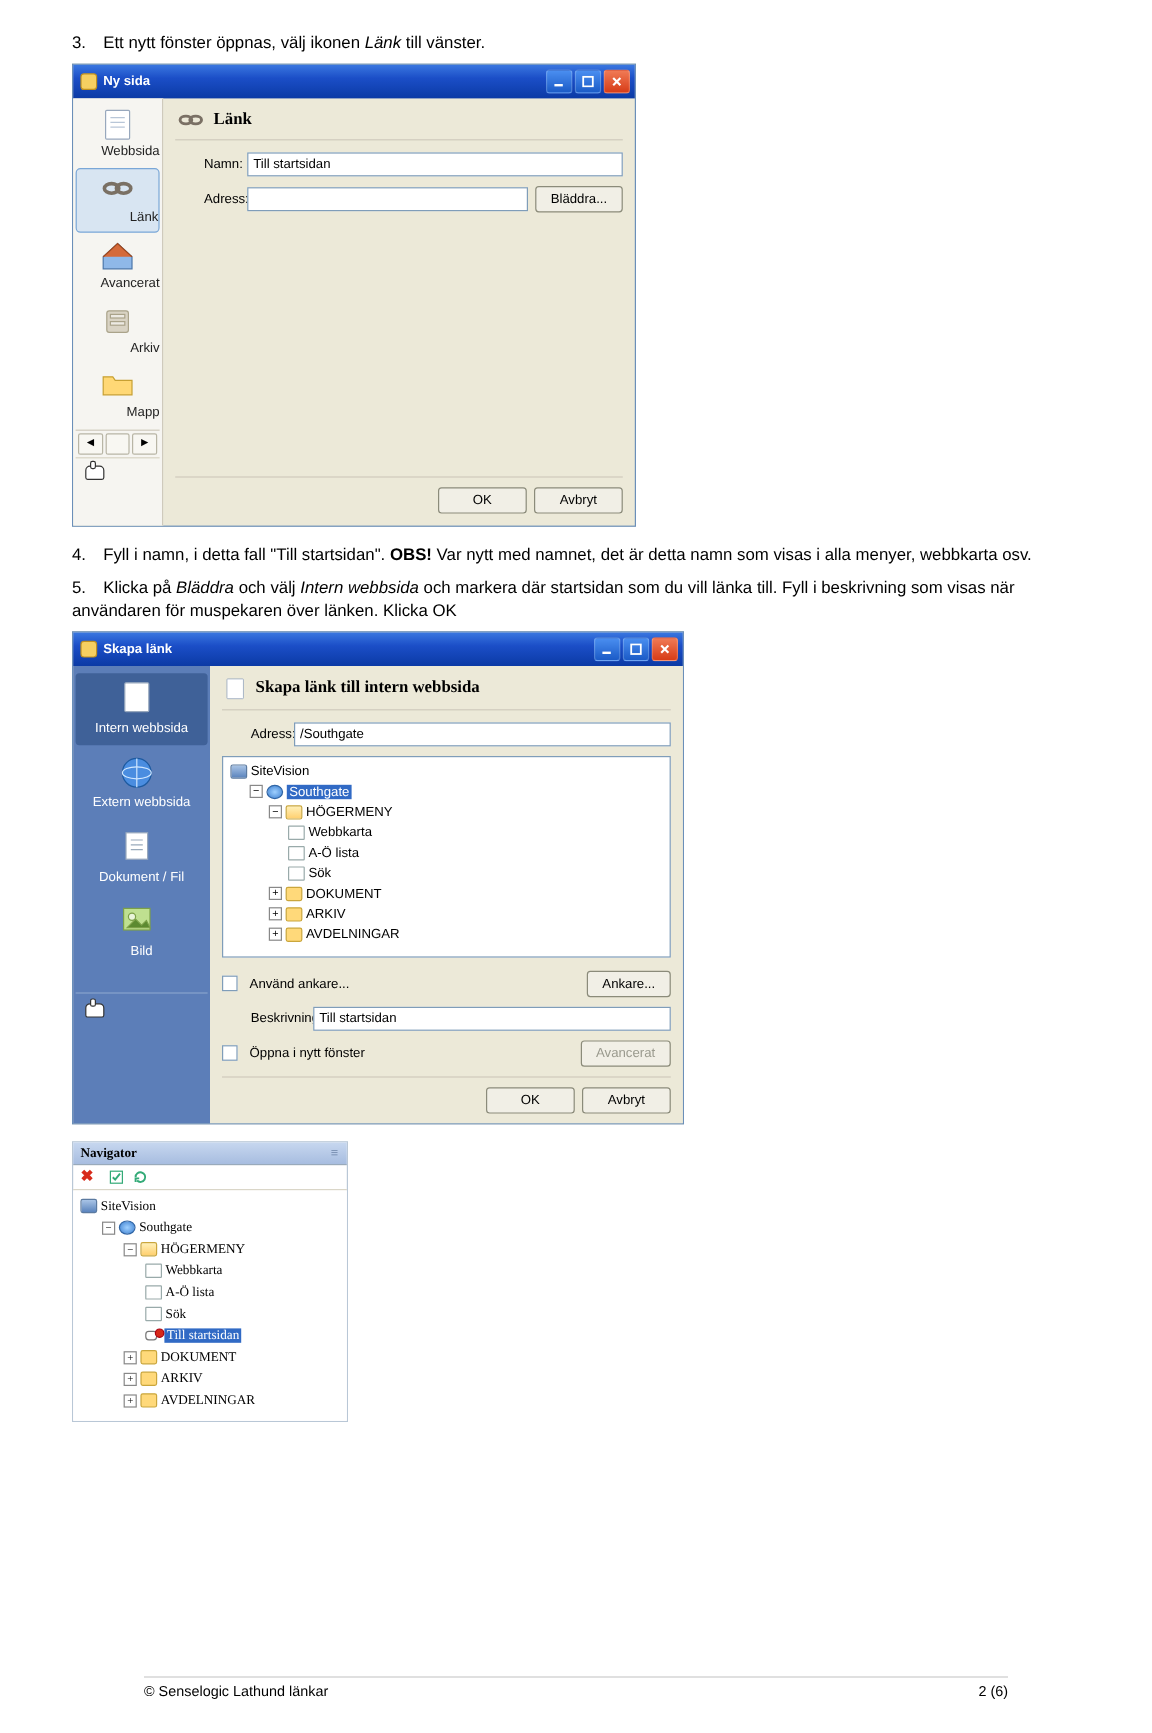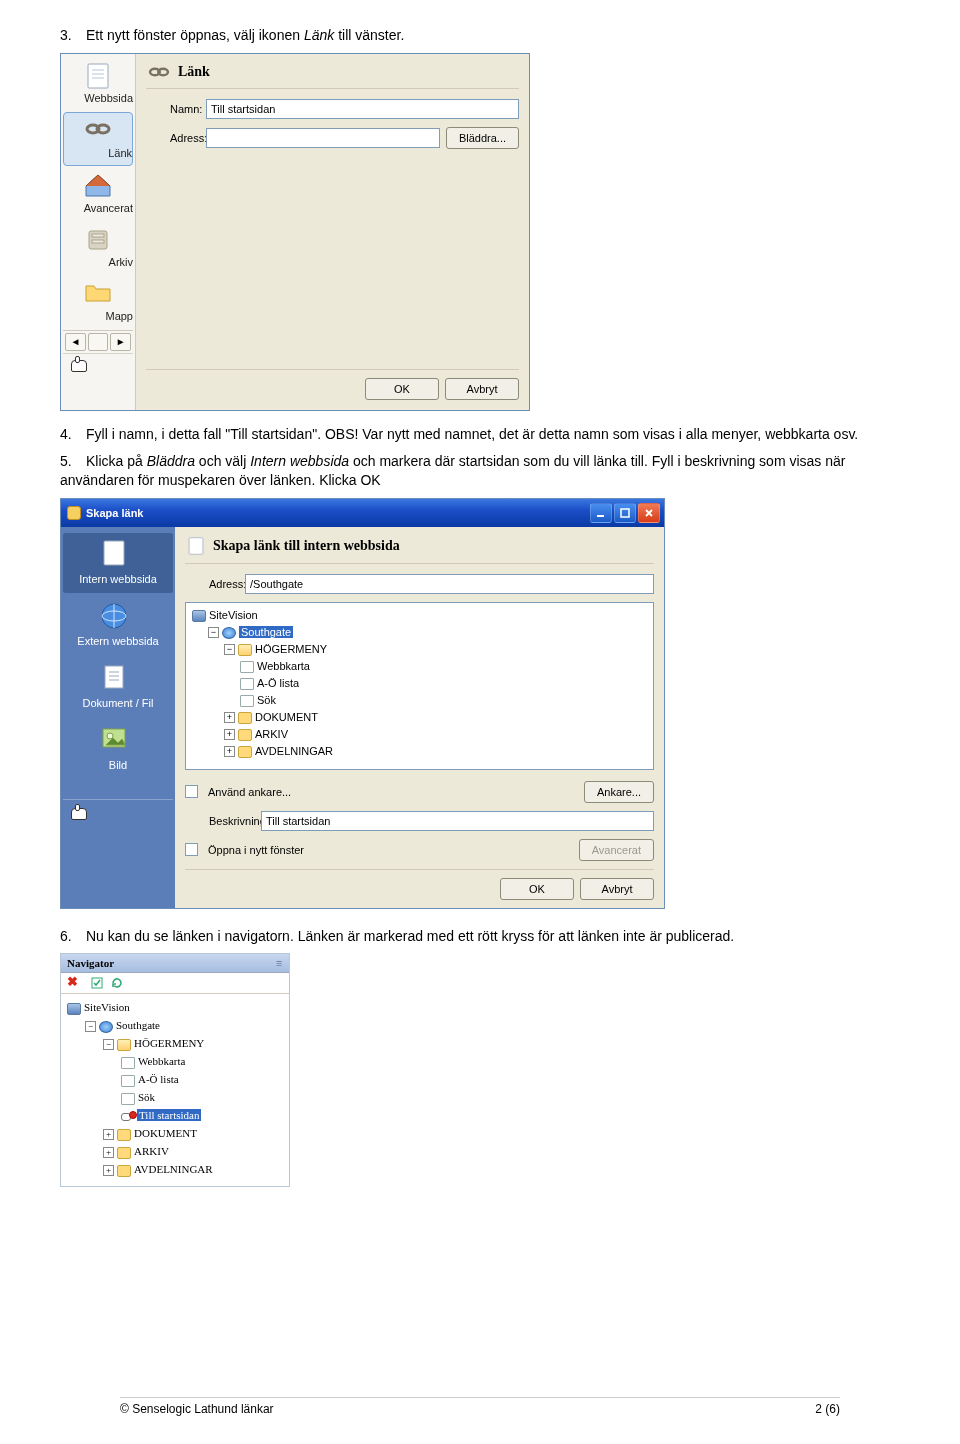--- a/index.html
+++ b/index.html
@@ -8,21 +8,21 @@
     padding: 20px 60px;
     font-family: "Trebuchet MS", Verdana, sans-serif;
     font-size: 14px;
     color: #000;
     background: #fff;
     width: 960px;
   }
   .instr { margin: 6px 0 8px; line-height: 1.35; }
   .instr .num { display:inline-block; width: 26px; }
   .italic { font-style: italic; }
-  .bold { font-weight: normal; text-align: center; }
+  .bold { font-weight: bold; text-align: center; }
 
   
   .dialog {
     border: 1px solid #6b8fb9;
     background: #ece9d8;
     width: 470px;
     margin-bottom: 14px;
     font-family: Tahoma, sans-serif;
     font-size: 11px;
   }
@@ -80,21 +80,21 @@
   }
   .winbutton {
     height:22px; padding:0 12px; border:1px solid #8b8b7a; border-radius:3px;
     background:#f1efe6; font-size:11px;
   }
   .winbutton.disabled { color:#9a9a8e; }
   .buttonrow { display:flex; gap:6px; justify-content:flex-end; border-top:1px solid #cfcabc; padding-top:8px; margin-top:220px; }
   .buttonrow2 { display:flex; gap:6px; justify-content:flex-end; border-top:1px solid #cfcabc; padding-top:8px; }
 
   
-  .dialog2 { width:605px; }
+  .dialog2 { width:510px; }
   .sidepanel2 {
     width:114px; background:#5c7eb8; color:#fff; padding:6px 2px;
   }
   .s2item { text-align:center; padding:6px 2px 8px; border-radius:3px; margin-bottom:2px; }
   .s2item.selected { background:#3f6198; }
   .s2icon { width:40px; height:30px; margin:0 auto 4px; position:relative; }
   .s2cap { font-size:11px; }
   .s2foot { border-top:1px solid #88a3cc; margin-top:20px; padding:6px; }
   .main2 { flex:1; background:#ece9d8; padding:8px 10px; }
   .tree {
@@ -146,20 +146,41 @@
 </style>
 </head>
 <body>
 <div class="page-outer">
 
 <div class="instr">
   <span class="num">3.</span><span>Ett nytt fönster öppnas, välj ikonen </span><span class="italic">Länk</span><span> till vänster.</span>
 </div>
 
 <div class="dialog">
+  <div class="titlebar">
+    <span class="winicon"></span>
+    <span class="title">Ny sida</span>
+    <div class="winbtns">
+      <div class="winbtn min">
+            <svg viewBox="0 0 10 10">
+              <rect x="1" y="7" width="7" height="2" fill="#fff"></rect>
+            </svg>
+          </div>
+      <div class="winbtn max">
+            <svg viewBox="0 0 10 10">
+              <rect x="1" y="1" width="8" height="8" fill="none" stroke="#fff" stroke-width="1.5"></rect>
+            </svg>
+          </div>
+      <div class="winbtn close">
+            <svg viewBox="0 0 10 10">
+              <path d="M2 2 L8 8 M8 2 L2 8" stroke="#fff" stroke-width="1.8"></path>
+            </svg>
+          </div>
+    </div>
+  </div>
   <div class="dialog-body">
     <div class="sidepanel">
       <div class="sideitem">
         <div class="sideicon">
               <svg class="svg-doc" width="32" height="28" viewBox="0 0 32 28">
                 <rect x="6" y="2" width="20" height="24" rx="1"></rect>
                 <line x1="10" y1="8" x2="22" y2="8" stroke="#b8c6d8"></line>
                 <line x1="10" y1="12" x2="22" y2="12" stroke="#b8c6d8"></line>
                 <line x1="10" y1="16" x2="22" y2="16" stroke="#b8c6d8"></line>
               </svg>
@@ -359,23 +380,20 @@
         <button class="winbutton disabled">Avancerat</button>
       </div>
       <div class="buttonrow2">
         <button class="winbutton" style="width:74px">OK</button>
         <button class="winbutton" style="width:74px">Avbryt</button>
       </div>
     </div>
   </div>
 </div>
 
-<div class="instr" style="margin-top:18px">
-  <span class="num">6.</span><span>Nu kan du se länken i navigatorn. Länken är markerad med ett rött kryss för att länken inte är publicerad.</span>
-</div>
 
 <div class="navpanel">
   <div class="navhead">
     <span>Navigator</span>
     <span class="menugrip">≡</span>
   </div>
   <div class="navtools">
     <span class="xicon">✖</span>
     <span>
           <svg width="14" height="14" viewBox="0 0 14 14">

